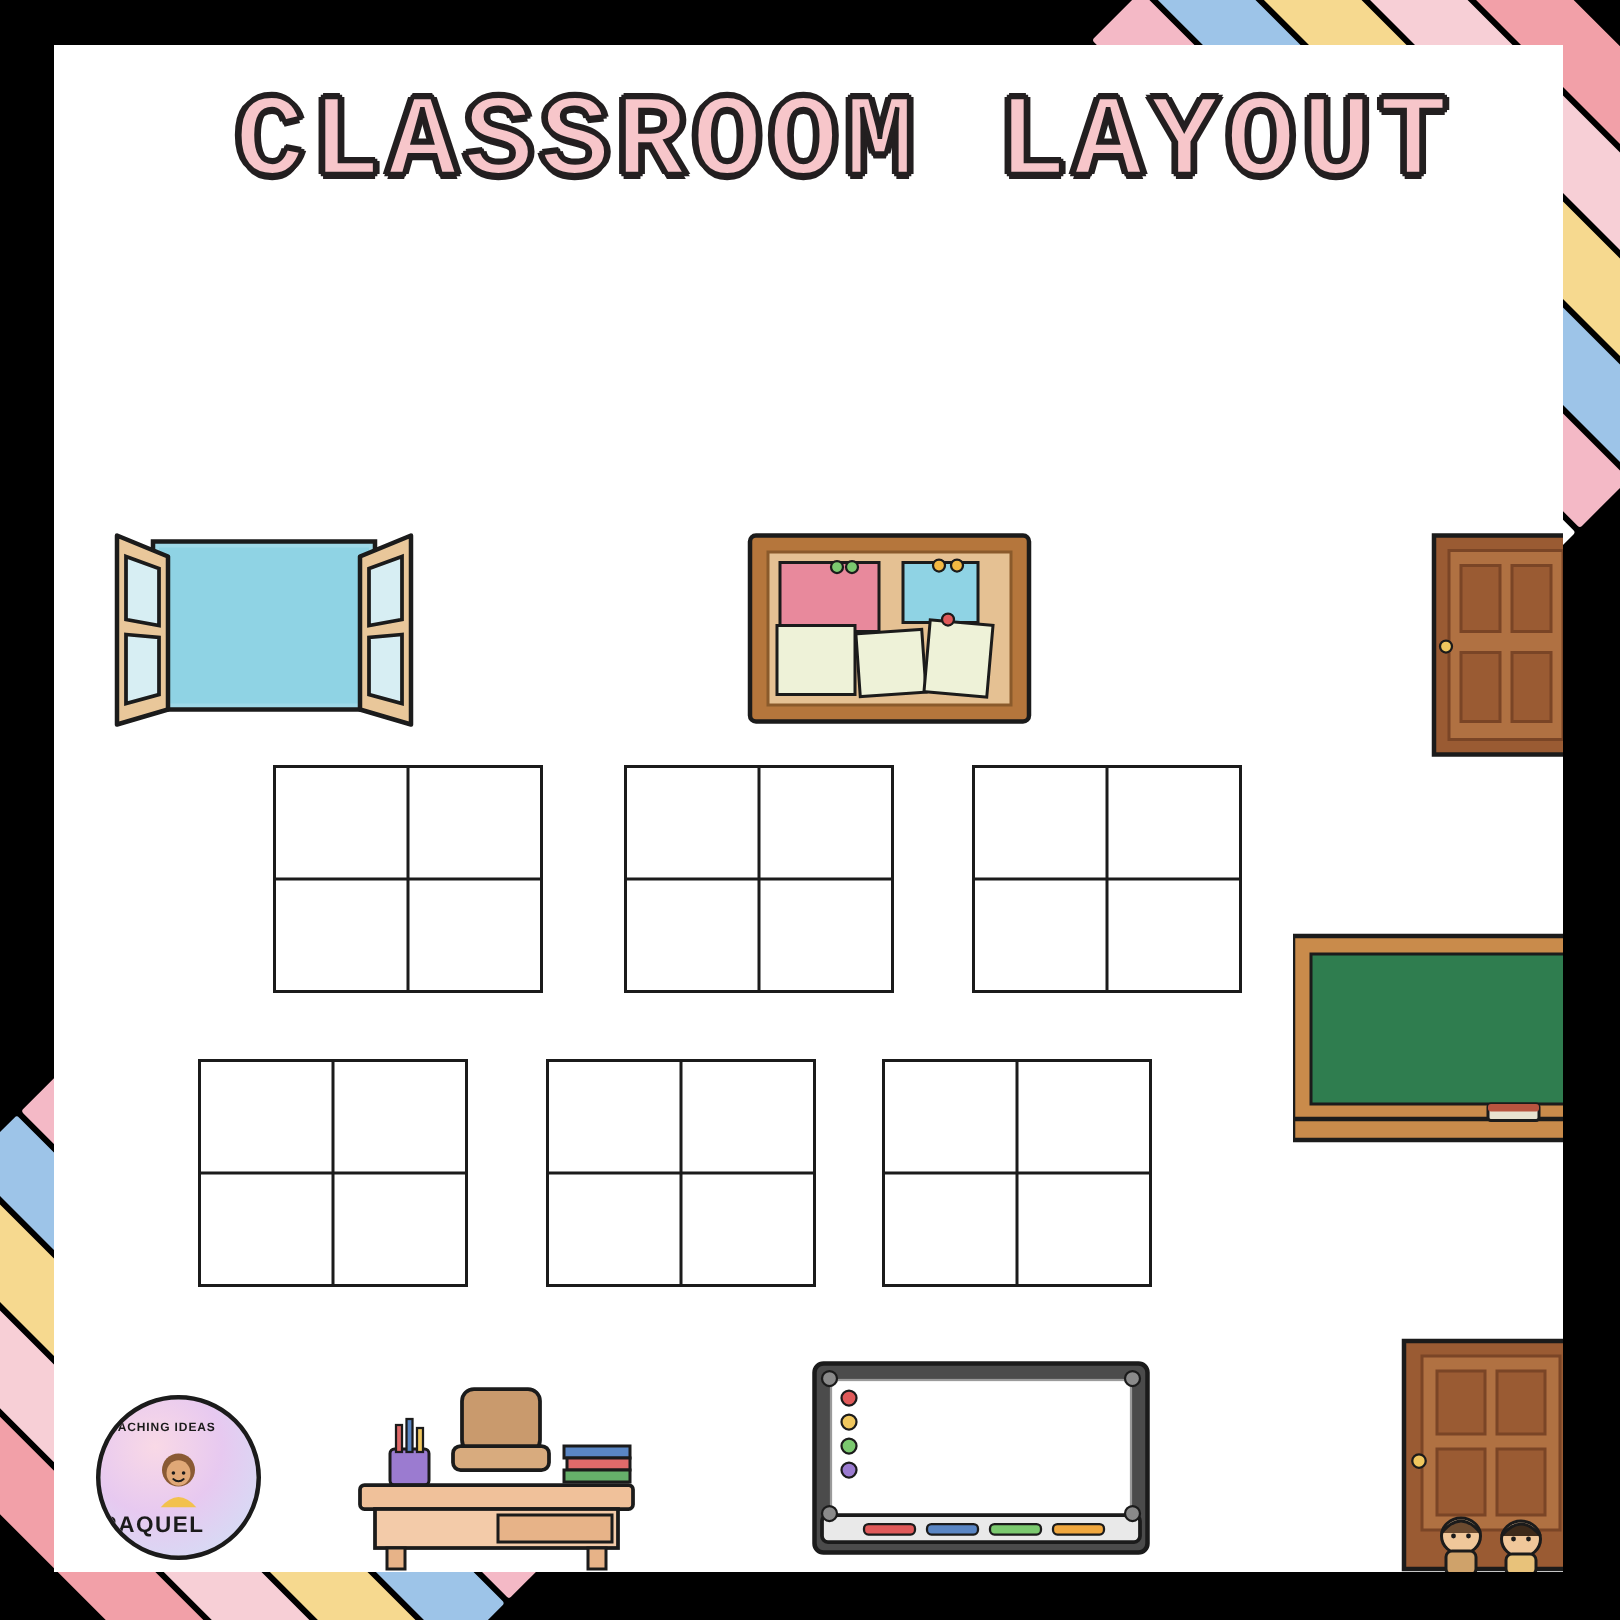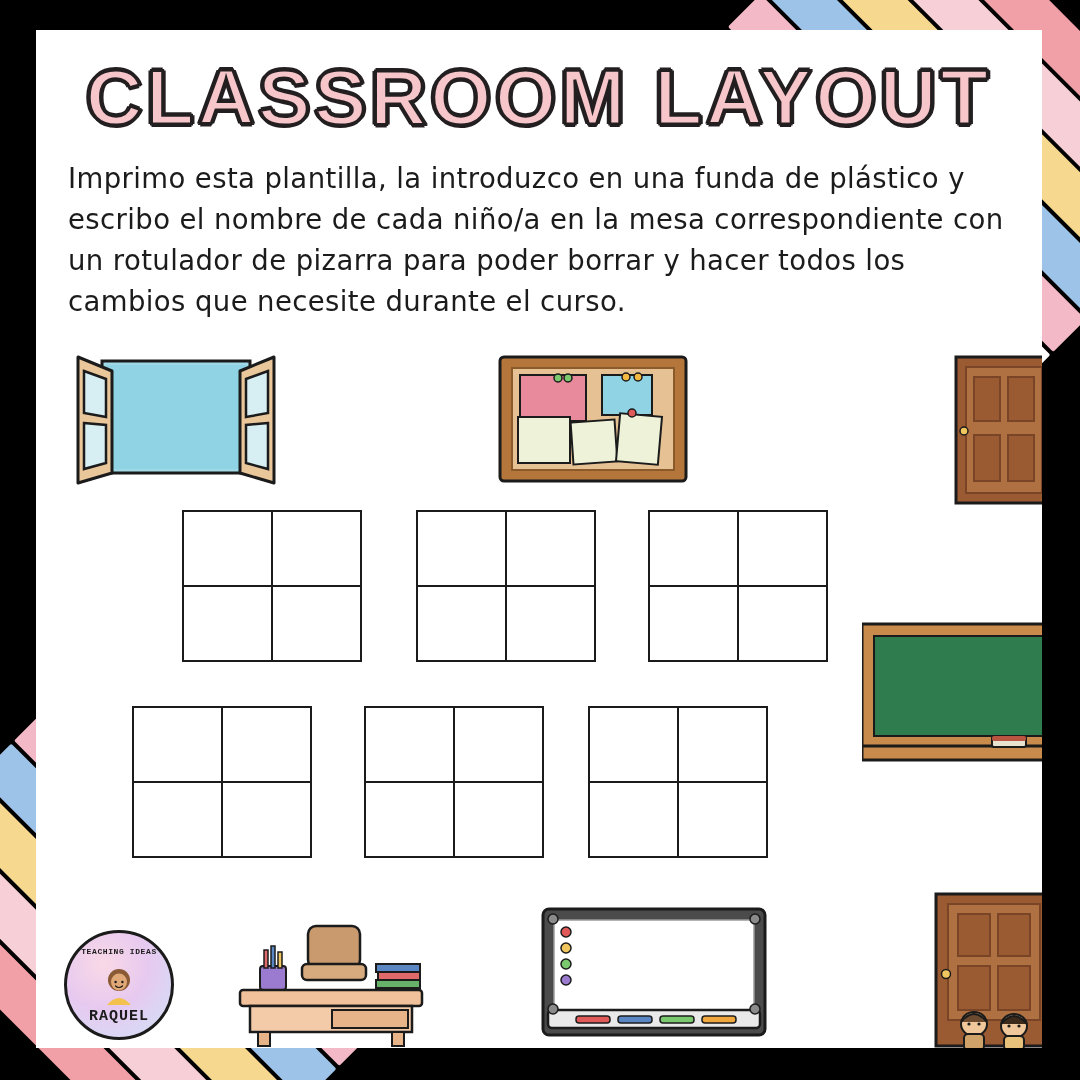--- a/index.html
+++ b/index.html
@@ -70,30 +70,31 @@
     overflow: hidden;
   }
 
   
   #title {
     position: absolute;
     left: 0;
     top: 22px;
     width: 1006px;
     text-align: center;
-    font-family: Liberation Sans, sans-serif;
+    font-family: Liberation Mono, monospace;
     font-weight: bold;
     font-size: 78px;
     letter-spacing: 4px;
     color: #f7c6ca;
     -webkit-text-stroke: 3px #231f20;
     text-shadow:
        3px 0 0 #231f20, -3px 0 0 #231f20,
        0 3px 0 #231f20, 0 -3px 0 #231f20;
     white-space: nowrap;
+    padding-left: 24px;
   }
 
   
   #intro {
     position: absolute;
     left: 32px;
     top: 128px;
     width: 944px;
     font-family: "DejaVu Sans", sans-serif;
     font-size: 27.5px;
@@ -155,22 +156,22 @@
     width: 104px;
     height: 104px;
     border-radius: 50%;
     background: radial-gradient(circle at 35% 30%, #f9d9e6 0%, #e7c9f0 45%, #cfe3f7 100%);
     border: 3px solid #1b1b1b;
     overflow: hidden;
   }
   #logo .logo-top, #logo .logo-bottom {
     position: absolute;
     width: 100%;
-    text-align: center;
-    font-family: Liberation Mono, monospace;
+    text-align: left;
+    font-family: Liberation Sans, sans-serif;
     font-weight: bold;
     color: #1b1b1b;
   }
   #logo .logo-top { top: 14px; font-size: 8px; letter-spacing: 0.6px; }
   #logo .logo-bottom { bottom: 12px; font-size: 15px; letter-spacing: 1px; }
   #logo .logo-face {
     position: absolute;
     left: 50%;
     top: 34px;
     width: 34px;
@@ -198,21 +199,20 @@
     <div class="stripe" style="top:108px; background:#9dc4e8;"></div>
     <div class="stripe" style="top:158px; background:#f6d98f;"></div>
     <div class="stripe" style="top:208px; background:#f7cfd6;"></div>
     <div class="stripe" style="top:258px; background:#f2a0a8;"></div>
   </div>
 
   <div id="sheet">
 
     <div id="title">CLASSROOM LAYOUT</div>
 
-    <div id="intro">Imprimo esta plantilla, la introduzco en una funda de plástico y escribo el nombre de cada niño/a en la mesa correspondiente con un rotulador de pizarra para poder borrar y hacer todos los cambios que necesite durante el curso.</div>
 
     <div id="window-shape" style="left:40px; top:325px;">
       <svg width="200" height="130" viewBox="0 0 200 130">
         <rect x="26" y="6" width="148" height="112" fill="#9fd9e8" stroke="#1b1b1b" stroke-width="3"></rect>
         <rect x="30" y="10" width="140" height="104" fill="#8fd3e4" stroke="none"></rect>
 
         <path d="M2 2 L36 16 L36 118 L2 128 Z" fill="#e9c79a" stroke="#1b1b1b" stroke-width="3" stroke-linejoin="round"></path>
         <path d="M8 16 L30 24 L30 62 L8 58 Z" fill="#d7eef3" stroke="#1b1b1b" stroke-width="2.5"></path>
         <path d="M8 68 L30 70 L30 108 L8 114 Z" fill="#d7eef3" stroke="#1b1b1b" stroke-width="2.5"></path>
 

